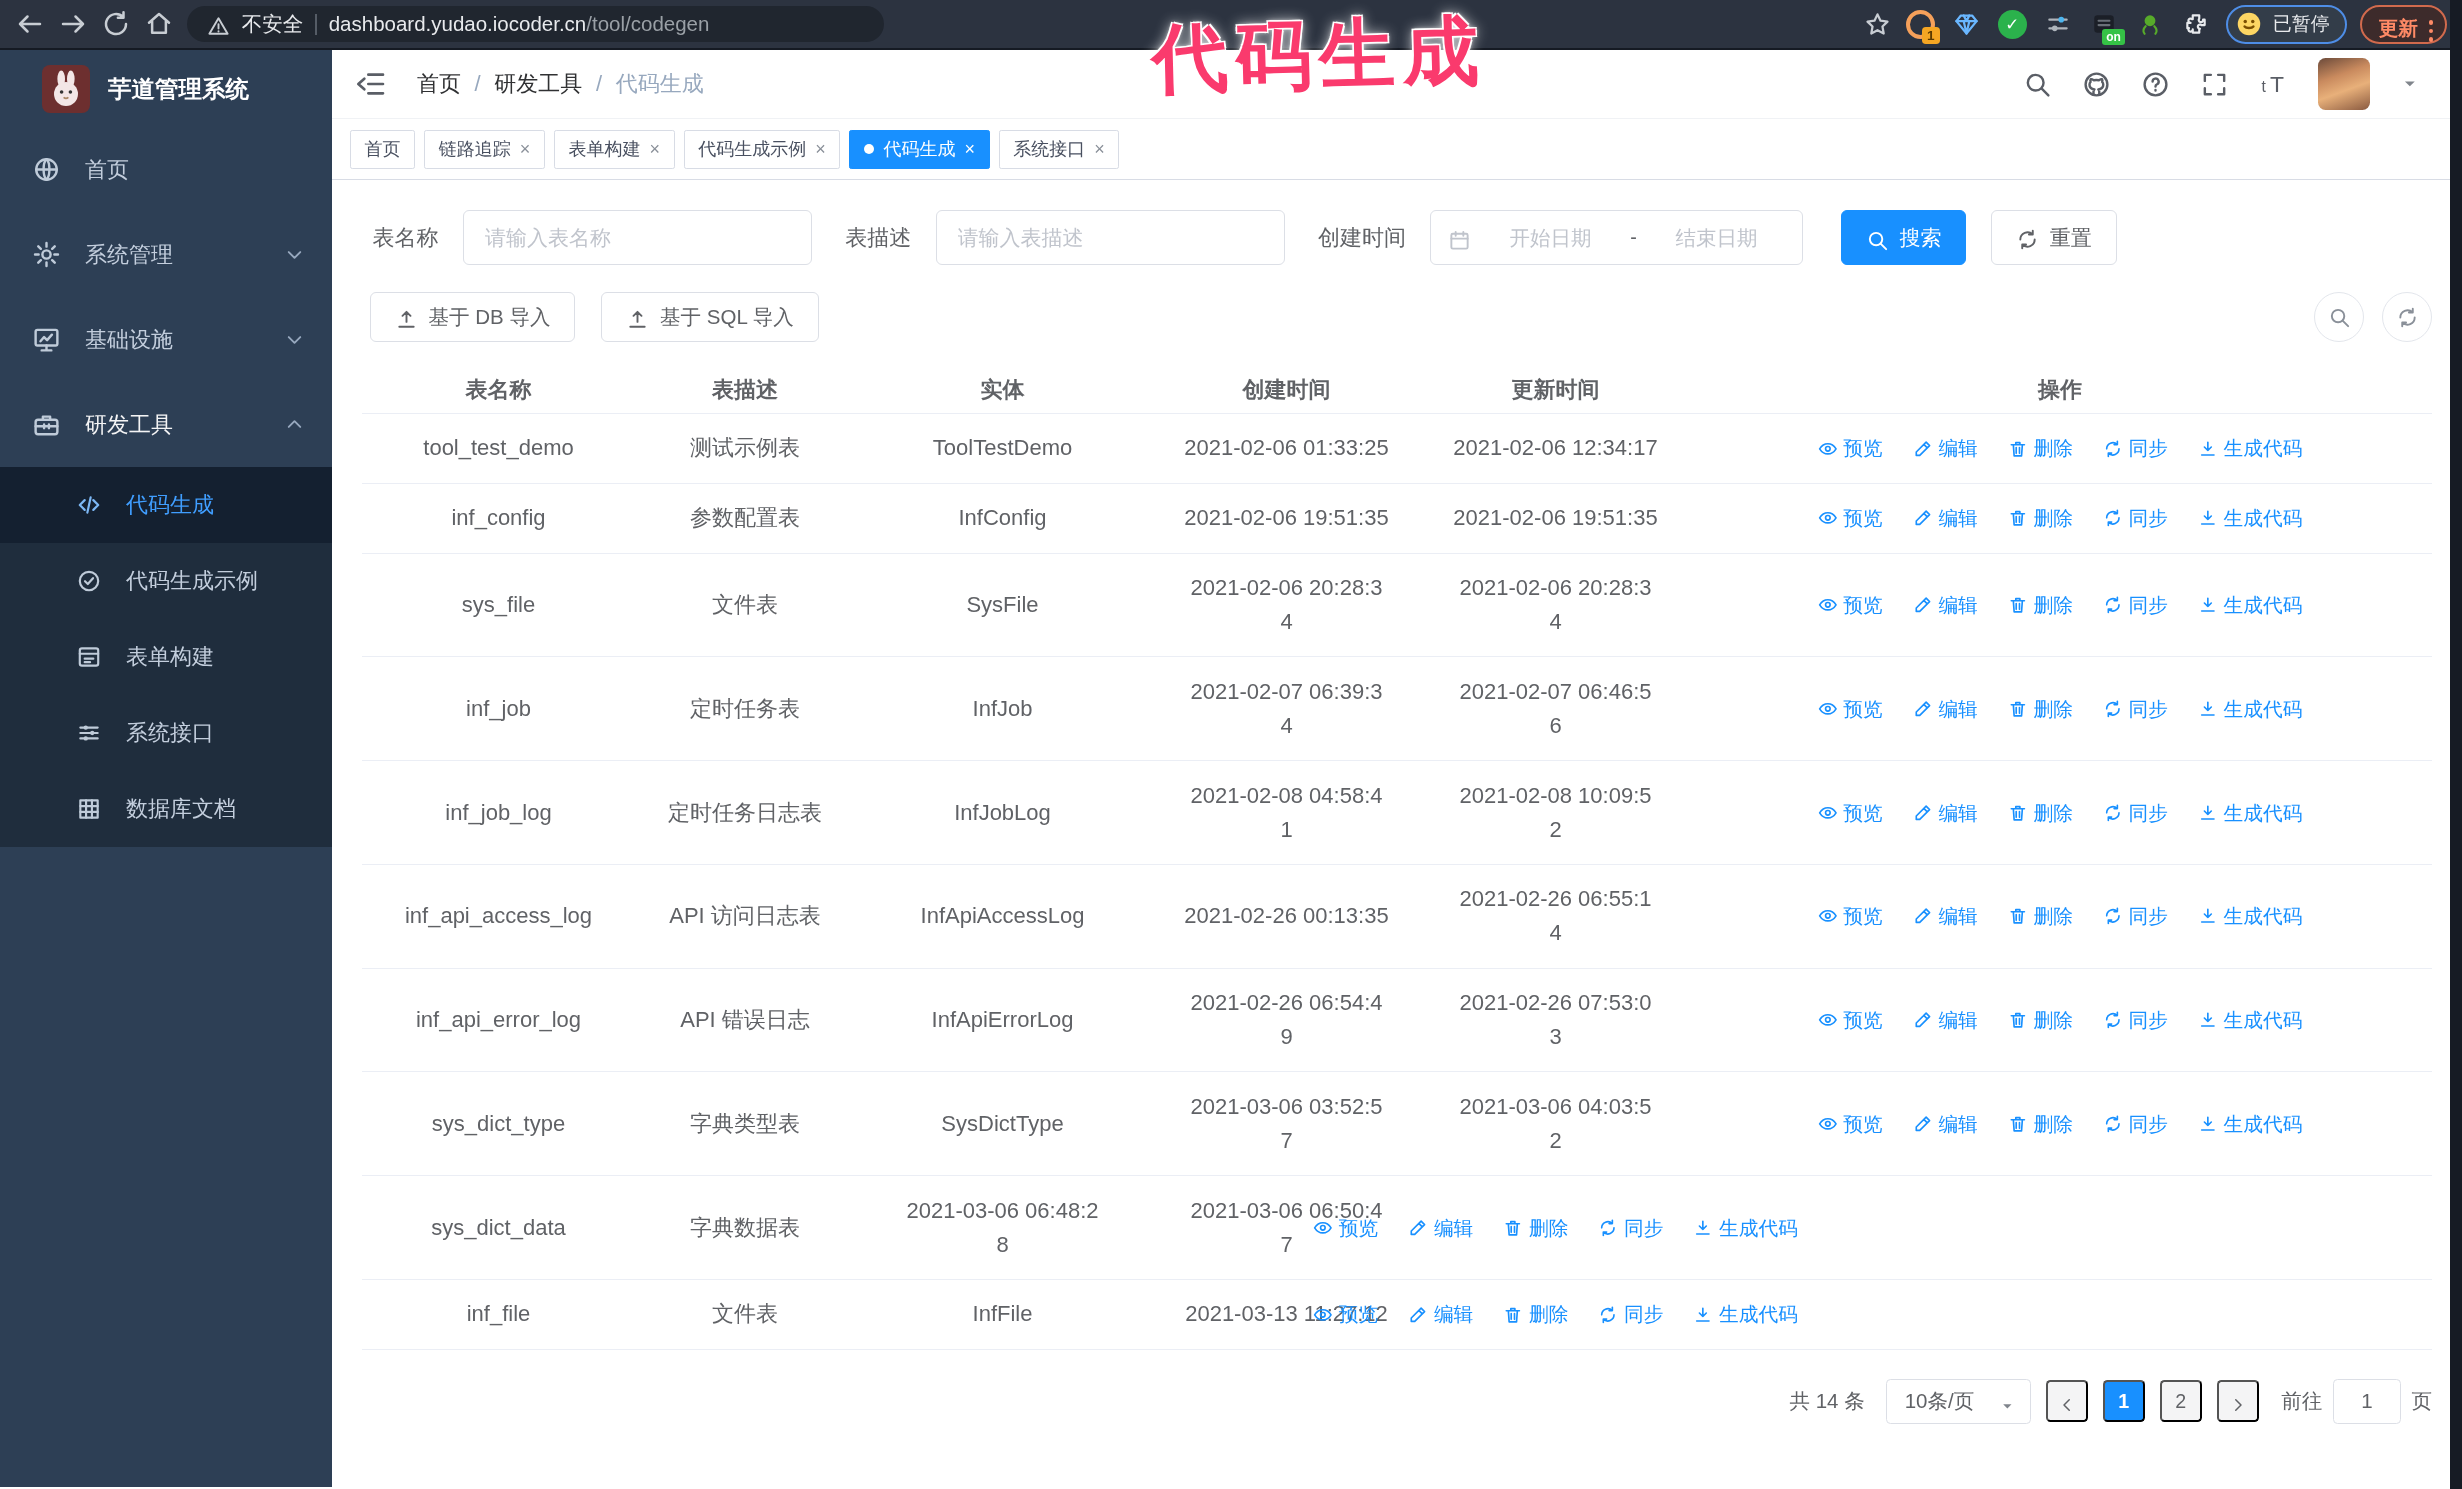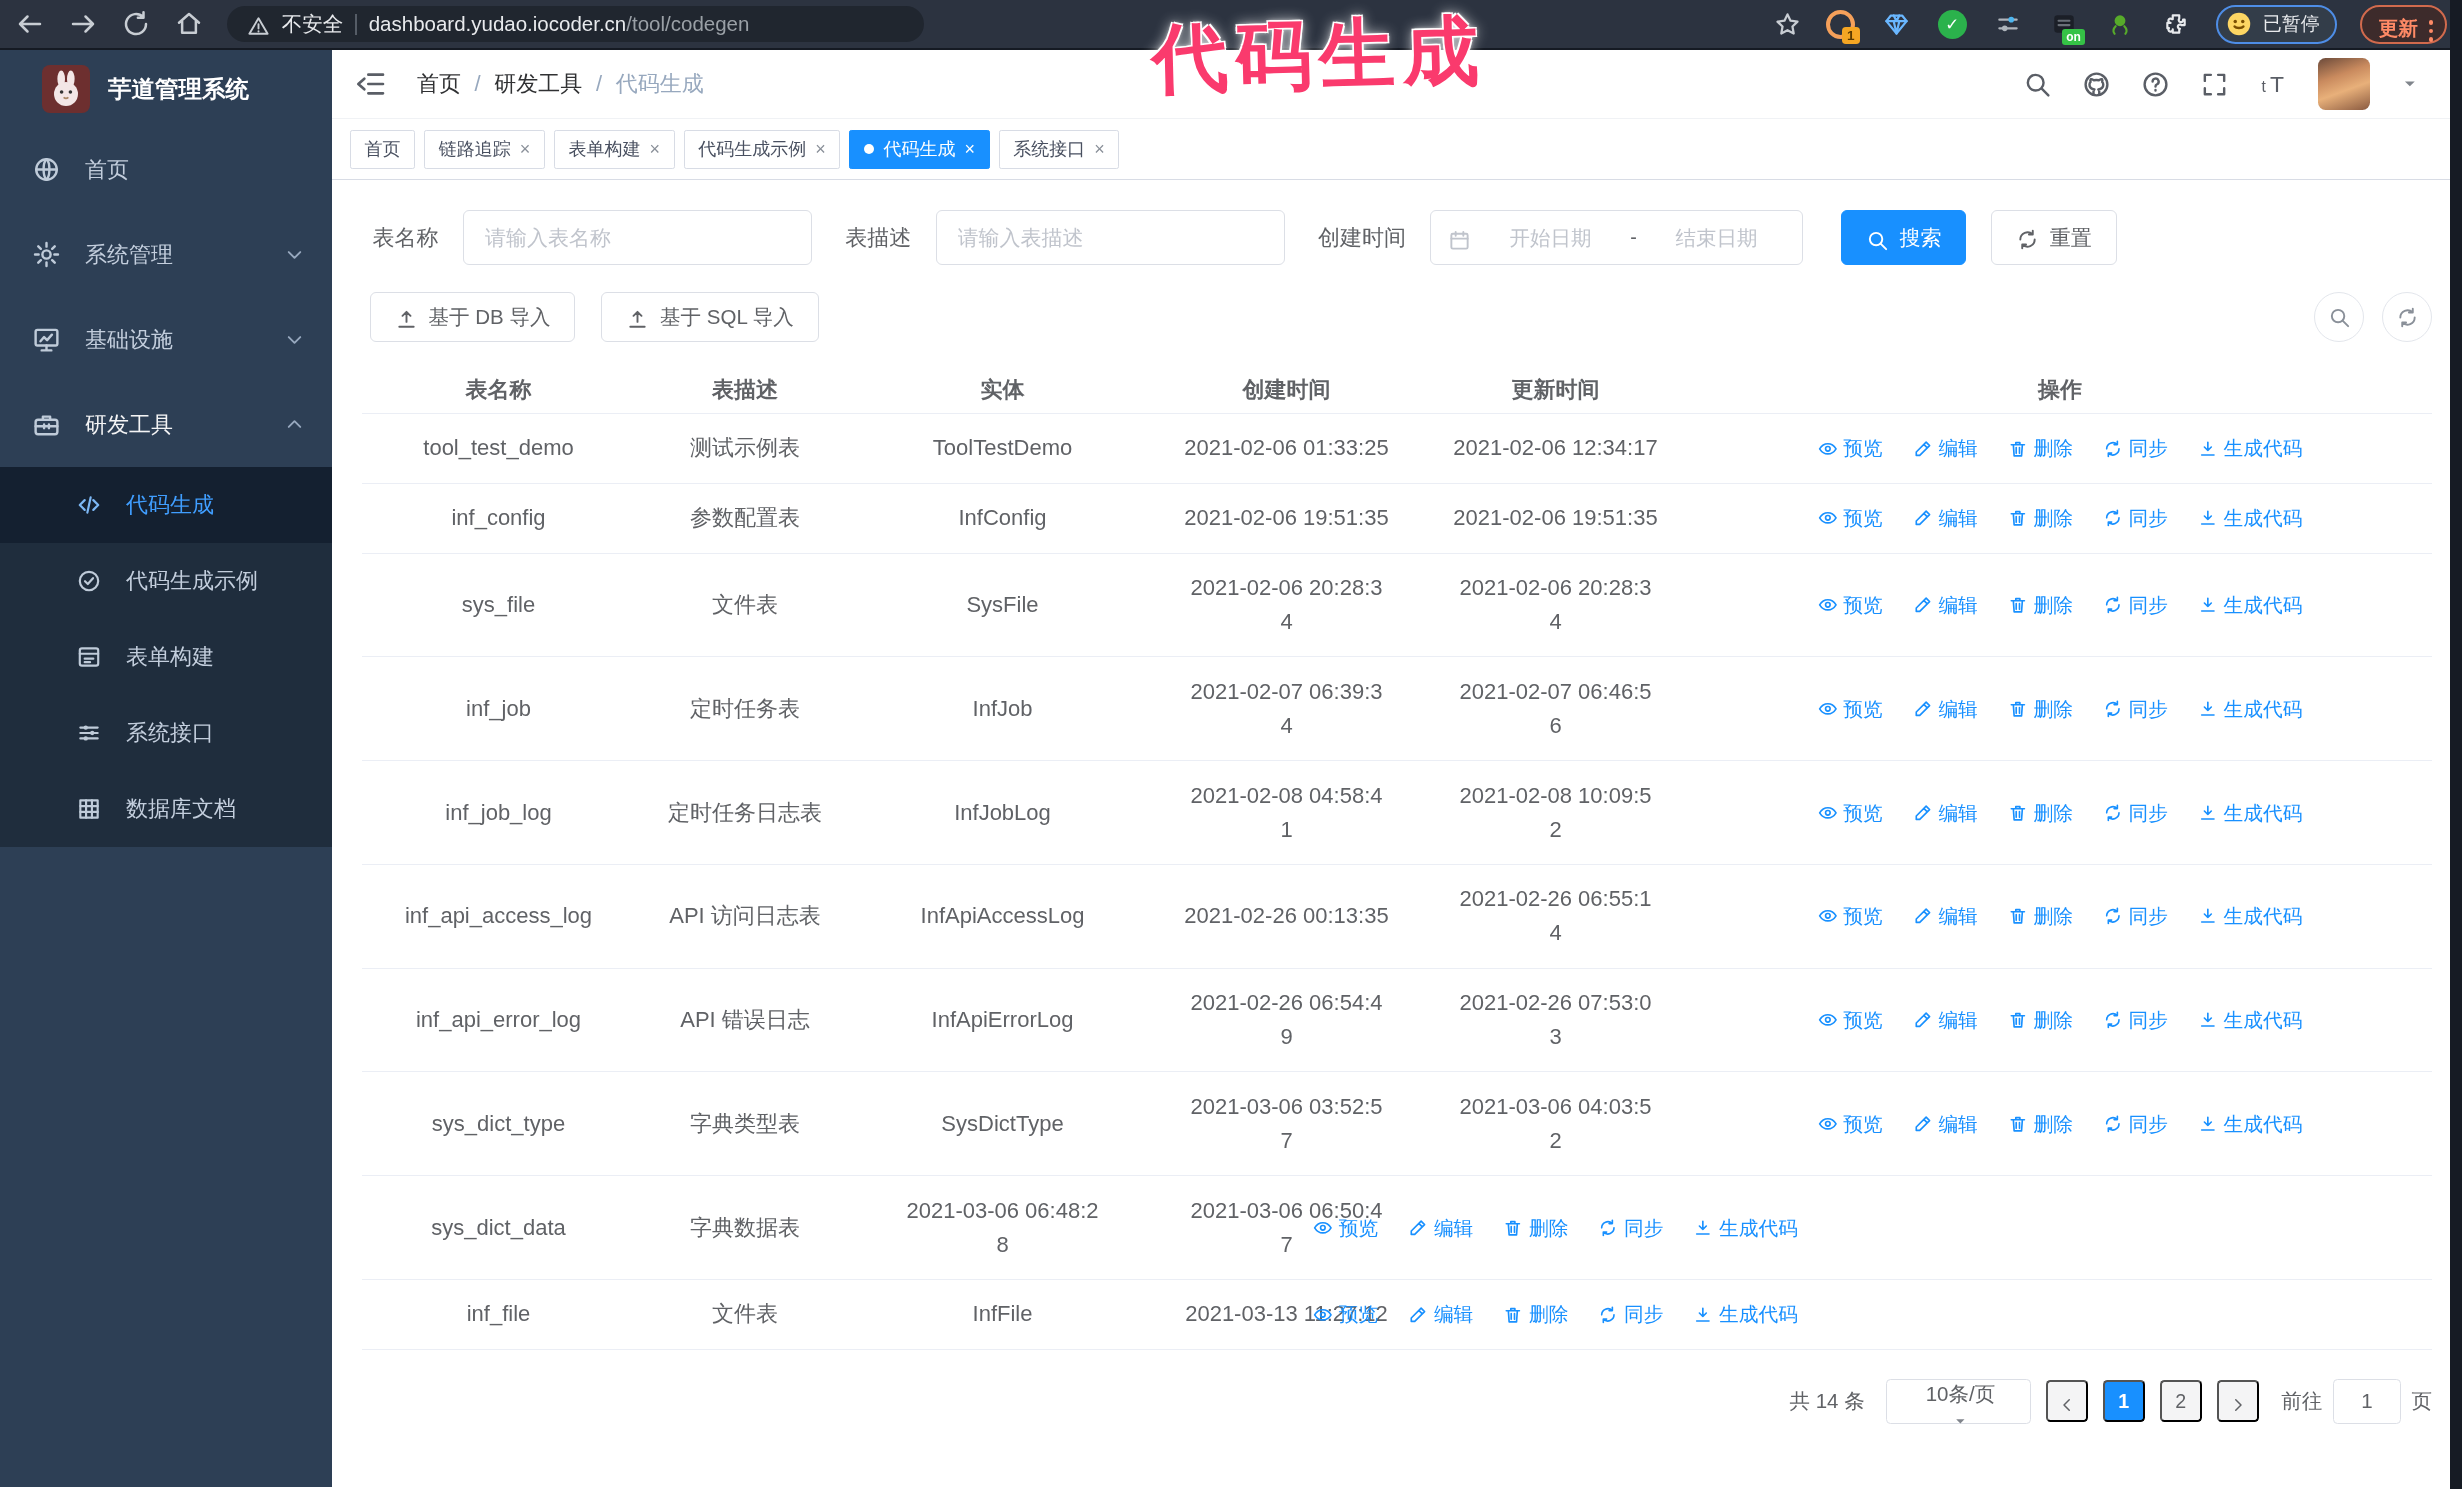--- a/index.html
+++ b/index.html
@@ -3,21 +3,21 @@
 <meta charset="utf-8">
 <style>
   html,body{margin:0;padding:0;background:#10141c;}
   *{box-sizing:border-box;}
   .screen{position:relative;width:2462px;height:1490px;overflow:hidden;background:#fff;
           font-family:"Liberation Sans","DejaVu Sans",sans-serif;color:#606266;}
   svg.ic{display:inline-block;vertical-align:middle;fill:none;stroke:currentColor;stroke-width:2;stroke-linecap:round;stroke-linejoin:round;}
 
   
   .browser-bar{position:relative;height:50px;background:#2c3340;display:flex;align-items:center;
-               padding:0 15px;gap:23px;border-bottom:2.3px solid #151a23;}
+               padding:0 15px;gap:13px;border-bottom:2.3px solid #151a23;}
   .nav-ic{color:#c8cdd3;width:30px;height:30px;flex:0 0 auto;}
   .url-pill{height:36px;width:697px;background:#20262f;border-radius:18px;display:flex;align-items:center;
             padding:0 19.7px;gap:12px;color:#e8eaed;font-size:20.5px;}
   .url-pill .sep{width:1.5px;height:21px;background:#555c66;}
   .url-domain{color:#e8eaed;}
   .url-path{color:#9aa0a6;}
   .bar-spacer{flex:1;}
   .ext{width:33px;height:33px;flex:0 0 auto;display:flex;align-items:center;justify-content:center;position:relative;}
   .ext .bubble{width:29px;height:29px;border-radius:50%;display:flex;align-items:center;justify-content:center;
                font-size:16.7px;font-weight:bold;color:#fff;}
@@ -117,21 +117,21 @@
   .tbody .tr{border-bottom:1.5px solid #ebeef5;}
   .actions{display:flex;justify-content:center;align-items:center;gap:30px;white-space:nowrap;}
   .action-link{color:#1890ff;font-size:19.7px;display:inline-flex;align-items:center;gap:6px;cursor:pointer;}
   .action-link .ai{width:19.7px;height:19.7px;}
 
   
   .pagination{margin-top:29px;display:flex;justify-content:flex-end;align-items:center;gap:15px;
               font-size:20.5px;color:#606266;padding-bottom:15px;}
   .pg-total{margin-right:6px;}
   .pg-size{width:145px;height:45px;border:1.5px solid #dcdfe6;border-radius:4.5px;display:flex;align-items:center;
-           justify-content:space-between;padding:0 13.6px 0 18px;background:#fff;cursor:pointer;flex-direction:column;}
+           justify-content:space-between;padding:0 13.6px 0 18px;background:#fff;cursor:pointer;}
   .pg-size .caret{width:16.7px;height:16.7px;}
   .pg-btn{min-width:42px;height:42px;border-radius:4.5px;background:#f4f4f5;color:#606266;display:flex;
           align-items:center;justify-content:center;font-size:19.7px;cursor:pointer;}
   .pg-btn.page.active{background:#1890ff;color:#fff;font-weight:bold;}
   .pg-arrow{width:18px;height:18px;}
   .pg-goto{display:flex;align-items:center;gap:10.6px;margin-left:7.6px;}
   .pg-input{width:68px;height:45px;border:1.5px solid #dcdfe6;border-radius:4.5px;text-align:center;
             font-size:20.5px;color:#606266;outline:none;font-family:inherit;}
 
   .right-strip{position:absolute;right:0;top:0;width:12px;height:100%;background:#161b24;z-index:40;}

